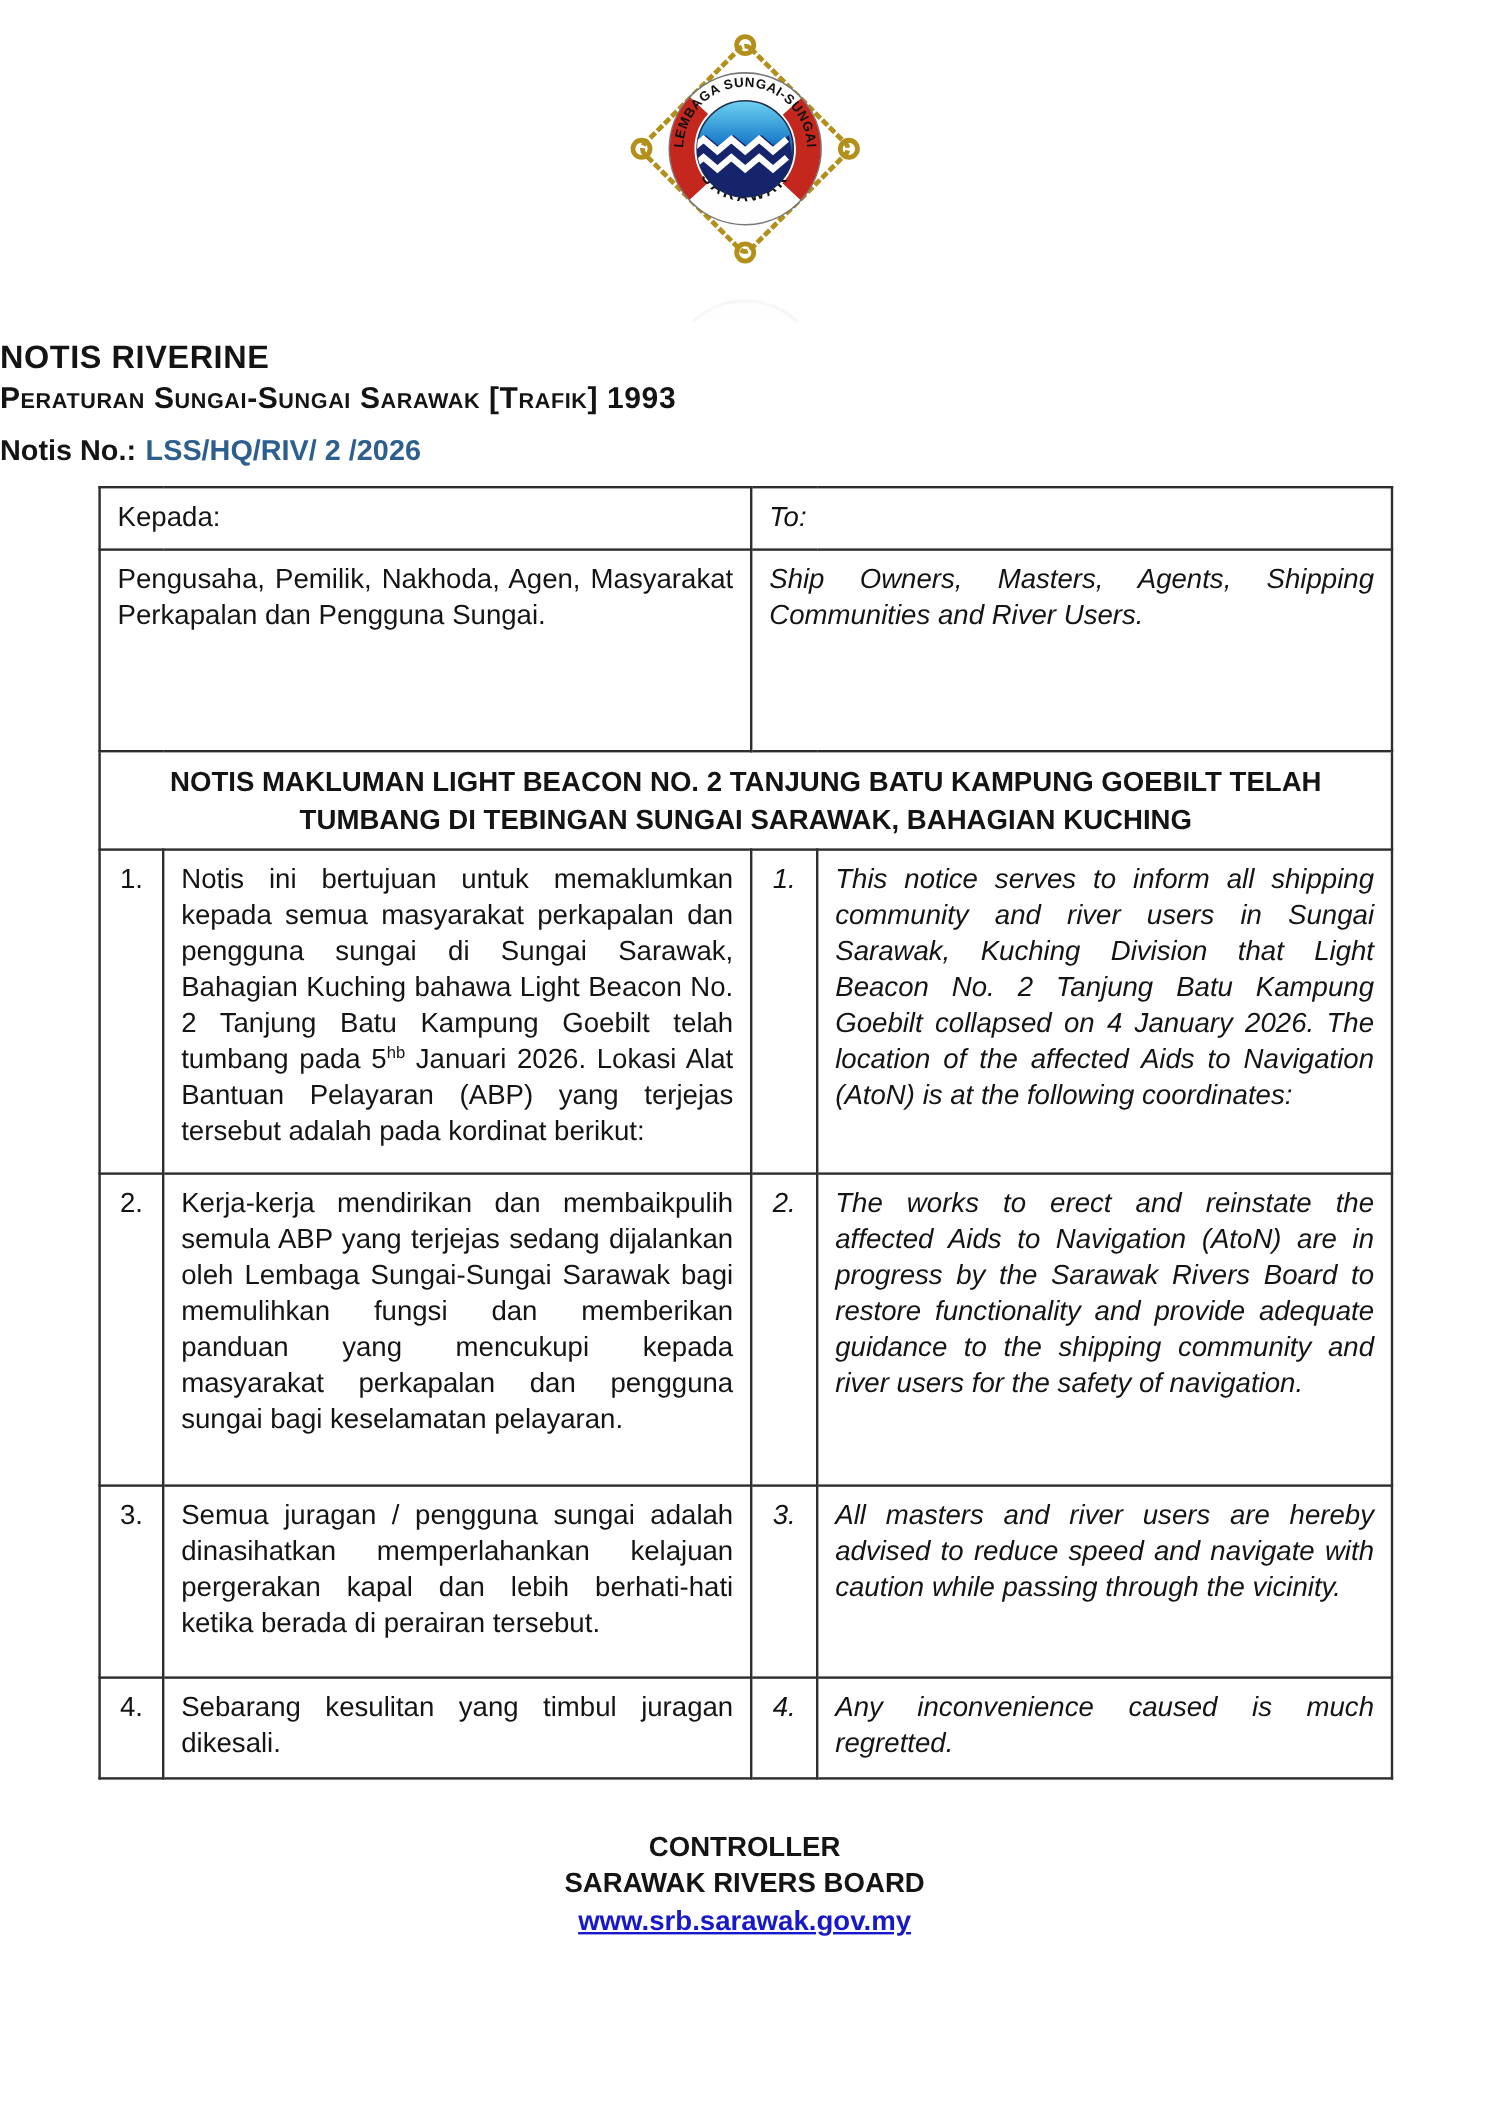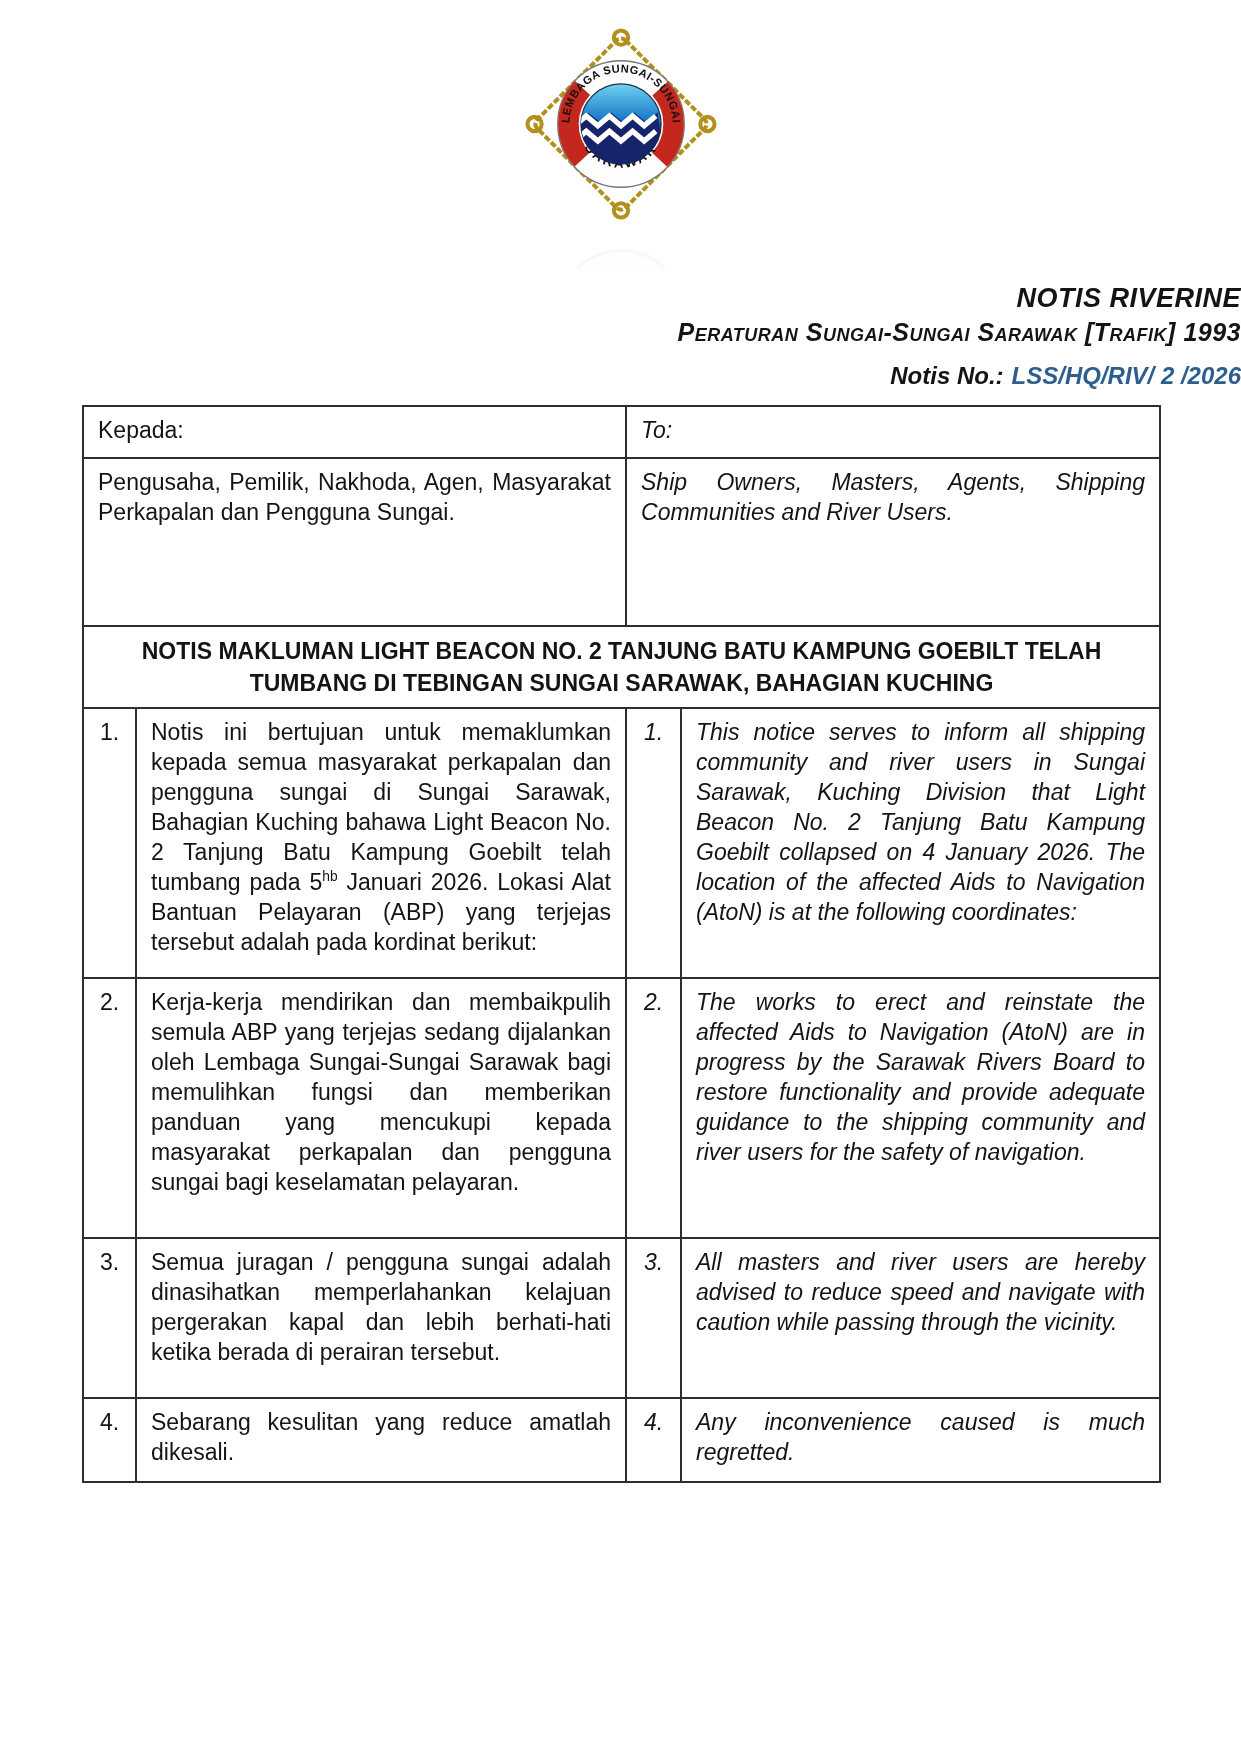--- a/index.html
+++ b/index.html
@@ -9,21 +9,21 @@
     background:#ffffff;
     font-family:"Liberation Sans","DejaVu Sans",sans-serif;
     color:#141414;
     overflow:hidden;
   }
   
   .logo-stack{width:100%;display:flex;flex-direction:column;align-items:center;padding-top:26px;}
   .logo-reflection{height:52px;overflow:hidden;opacity:.13;filter:blur(1px);margin-top:-6px;}
   .logo-reflection svg{transform:scaleY(-1);}
   
-  .title-block{text-align:right;margin-top:14px;line-height:1.22;font-style:italic;}
+  .title-block{text-align:left;margin-top:14px;line-height:1.22;}
   .doc-title{font-size:27px;font-weight:bold;letter-spacing:.5px;}
   .doc-subtitle{font-size:25px;font-weight:bold;font-variant:small-caps;letter-spacing:.5px;margin-top:2px;}
   .doc-notice-no{font-size:24px;font-weight:bold;margin-top:14px;}
   .doc-notice-no .no-value{color:#2d5f8e;margin-left:8px;}
   
   table.notice-table{
     border-collapse:collapse;table-layout:fixed;
     width:1077px;margin:14px 0 0 82px;padding-left:12px;
   }
   table.notice-table td{
@@ -163,21 +163,26 @@
 
     <tr class="row-item-3">
       <td class="cell-num">3.</td>
       <td class="cell-my">Semua juragan / pengguna sungai adalah dinasihatkan memperlahankan kelajuan pergerakan kapal dan lebih berhati-hati ketika berada di perairan tersebut.</td>
       <td class="cell-num en">3.</td>
       <td class="cell-en">All masters and river users are hereby advised to reduce speed and navigate with caution while passing through the vicinity.</td>
     </tr>
 
     <tr class="row-item-4">
       <td class="cell-num">4.</td>
-      <td class="cell-my">Sebarang kesulitan yang reduce amatlah dikesali.</td>
+      <td class="cell-my">Sebarang kesulitan yang timbul juragan dikesali.</td>
       <td class="cell-num en">4.</td>
       <td class="cell-en">Any inconvenience caused is much regretted.</td>
     </tr>
   </tbody>
     </table>
 
+  <div class="footer">
+    <div class="footer-line">CONTROLLER</div>
+    <div class="footer-line">SARAWAK RIVERS BOARD</div>
+    <a class="footer-link">www.srb.sarawak.gov.my</a>
+  </div>
 
 </div>
 
 </body></html>

